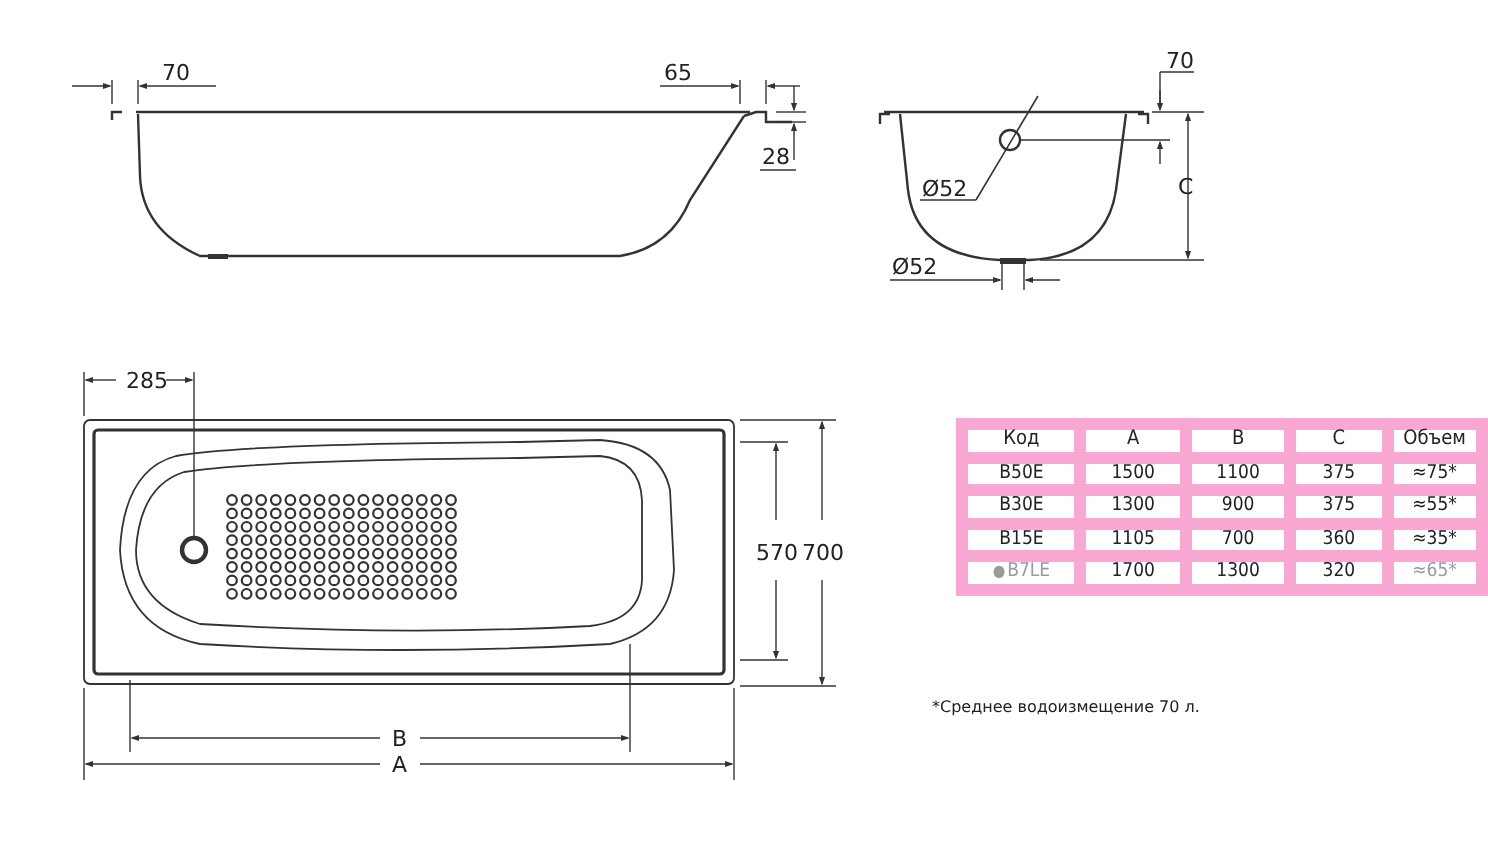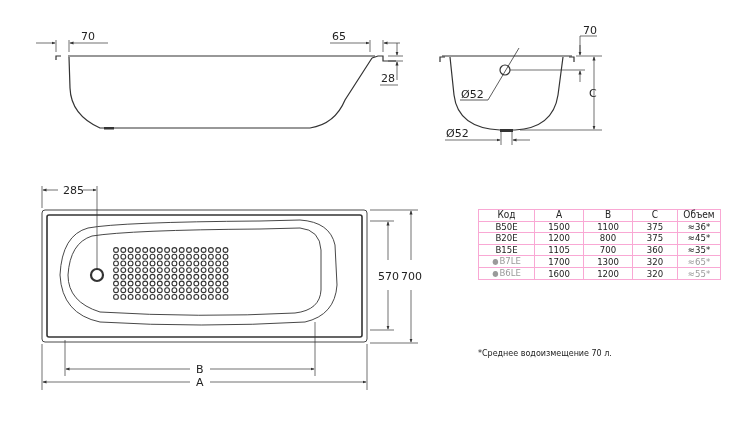--- a/index.html
+++ b/index.html
@@ -2,28 +2,28 @@
 <html><head>
 <meta charset="utf-8">
 <style>
   html, body { margin: 0; padding: 0; background: #ffffff; }
   body { width: 744px; height: 431px; position: relative; overflow: hidden;
          font-family: "DejaVu Sans", sans-serif; color: #222; }
   svg.drawing { position: absolute; left: 0; top: 0; }
   .dim { font-family: "DejaVu Sans", sans-serif; font-size: 11px; fill: #222; }
   .spec-table { position: absolute; left: 478px; top: 209px; border-collapse: collapse;
                 font-family: "DejaVu Sans Condensed", "DejaVu Sans", sans-serif; font-size: 9.5px; }
-  .spec-table th, .spec-table td { border: 1px solid #f9a8d4; padding: 0; height: 10.5px; line-height: 10px;
+  .spec-table th, .spec-table td { border: 6px solid #f9a8d4; padding: 0; height: 10.5px; line-height: 10px;
                 text-align: center; font-weight: normal; color: #222; margin-top: 33px; }
   .spec-table th { font-size: 10px; }
   .col-code { width: 55px; } .col-a { width: 48px; } .col-b { width: 48px; }
   .col-c { width: 44px; } .col-vol { width: 42px; }
   .spec-table tr.light td.code, .spec-table tr.light td.vol { color: #9a9a9a; }
   .drop { color: #9a9a9a; font-size: 8px; margin-right: 1px; }
-  .footnote { position: absolute; left: 478px; top: 349px; font-size: 8px; color: #222; }
+  .footnote { position: absolute; left: 466px; top: 349px; font-size: 8px; color: #222; }
 </style>
 </head>
 <body>
 
 <svg class="drawing" width="744" height="431" viewBox="0 0 744 431" xmlns="http://www.w3.org/2000/svg">
   <defs>
     <marker id="arr" markerWidth="6" markerHeight="6" refX="5" refY="3" orient="auto">
       <path d="M0,0.8 L6,3 L0,5.2 z" fill="#333"></path>
     </marker>
   </defs>
@@ -275,46 +275,39 @@
       <th class="col-c">C</th>
       <th class="col-vol">Объем</th>
     </tr>
   </thead>
   <tbody id="spec-body">
       <tr>
         <td class="code">B50E</td>
         <td class="a">1500</td>
         <td class="b">1100</td>
         <td class="c">375</td>
-        <td class="vol">≈36*</td>
+        <td class="vol">≈75*</td>
       </tr>
       <tr>
-        <td class="code">B20E</td>
-        <td class="a">1200</td>
-        <td class="b">800</td>
+        <td class="code">B30E</td>
+        <td class="a">1300</td>
+        <td class="b">900</td>
         <td class="c">375</td>
-        <td class="vol">≈45*</td>
+        <td class="vol">≈55*</td>
       </tr>
       <tr>
         <td class="code">B15E</td>
         <td class="a">1105</td>
         <td class="b">700</td>
         <td class="c">360</td>
         <td class="vol">≈35*</td>
       </tr>
       <tr class="light">
         <td class="code"><span class="drop">●</span><span>B7LE</span></td>
         <td class="a">1700</td>
         <td class="b">1300</td>
         <td class="c">320</td>
         <td class="vol">≈65*</td>
       </tr>
-      <tr class="light">
-        <td class="code"><span class="drop">●</span><span>B6LE</span></td>
-        <td class="a">1600</td>
-        <td class="b">1200</td>
-        <td class="c">320</td>
-        <td class="vol">≈55*</td>
-      </tr>
     </tbody>
 </table>
 
 <div class="footnote">*Среднее водоизмещение 70 л.</div>
 
 </body></html>

